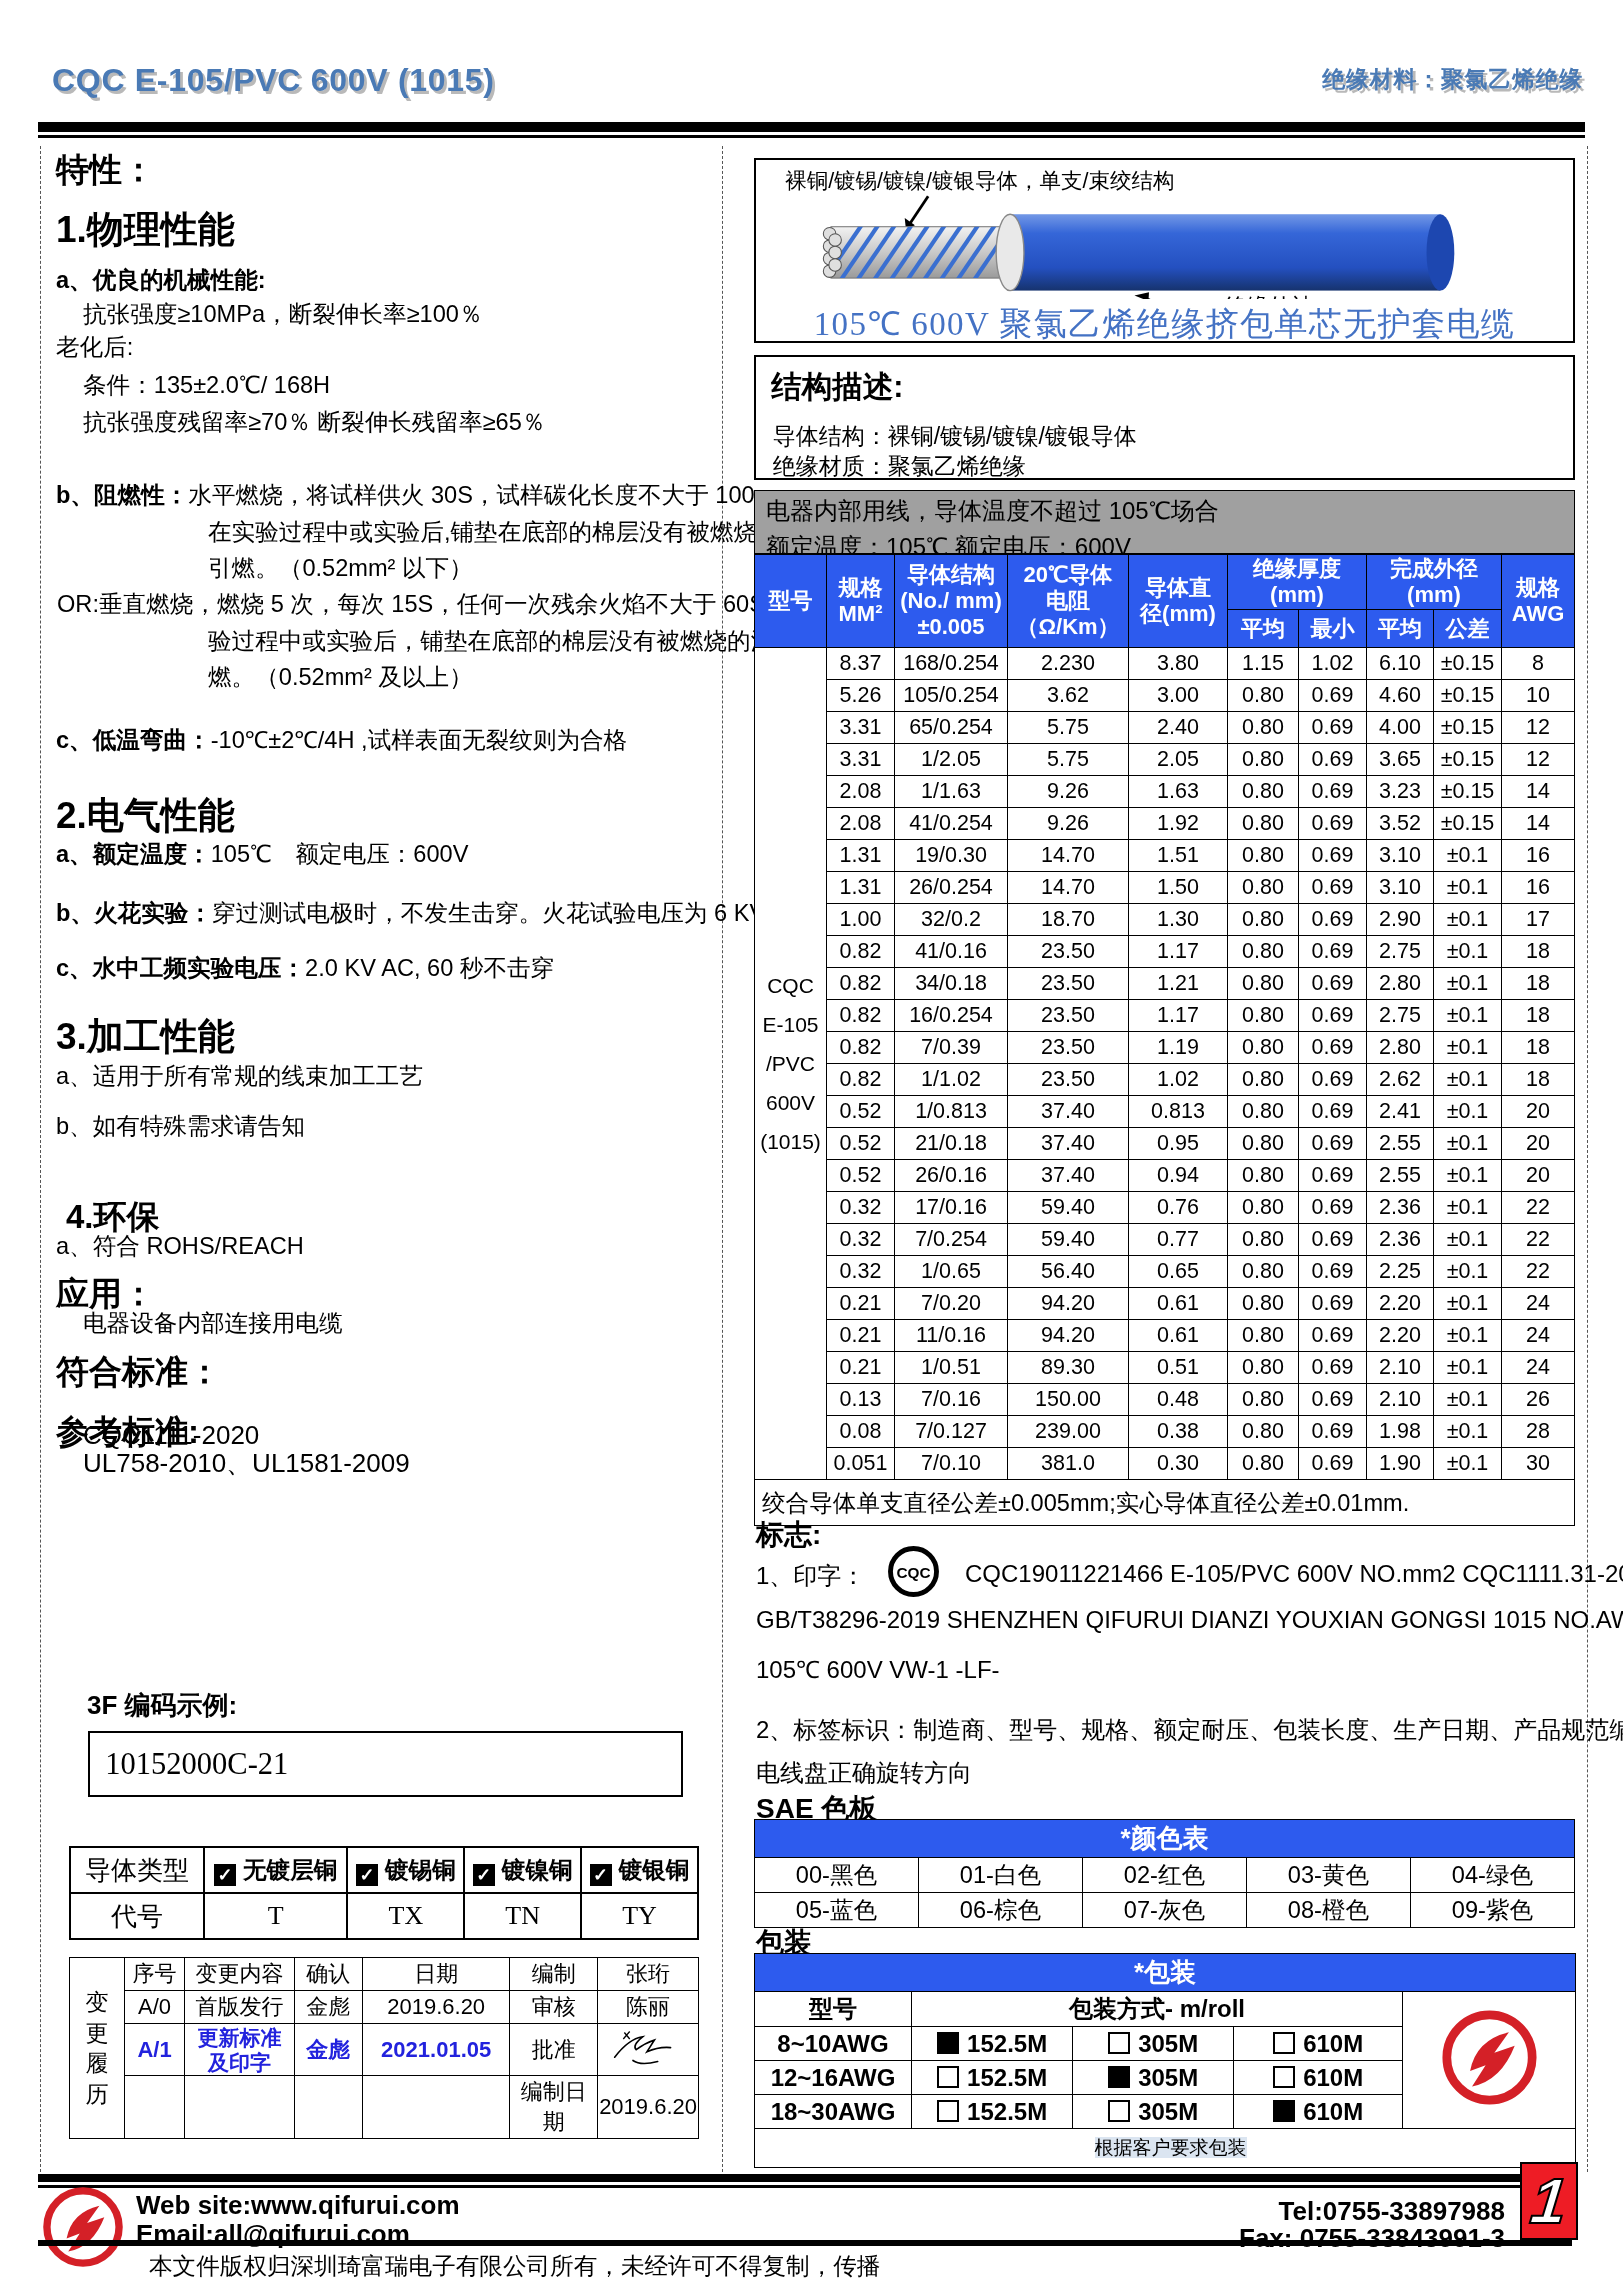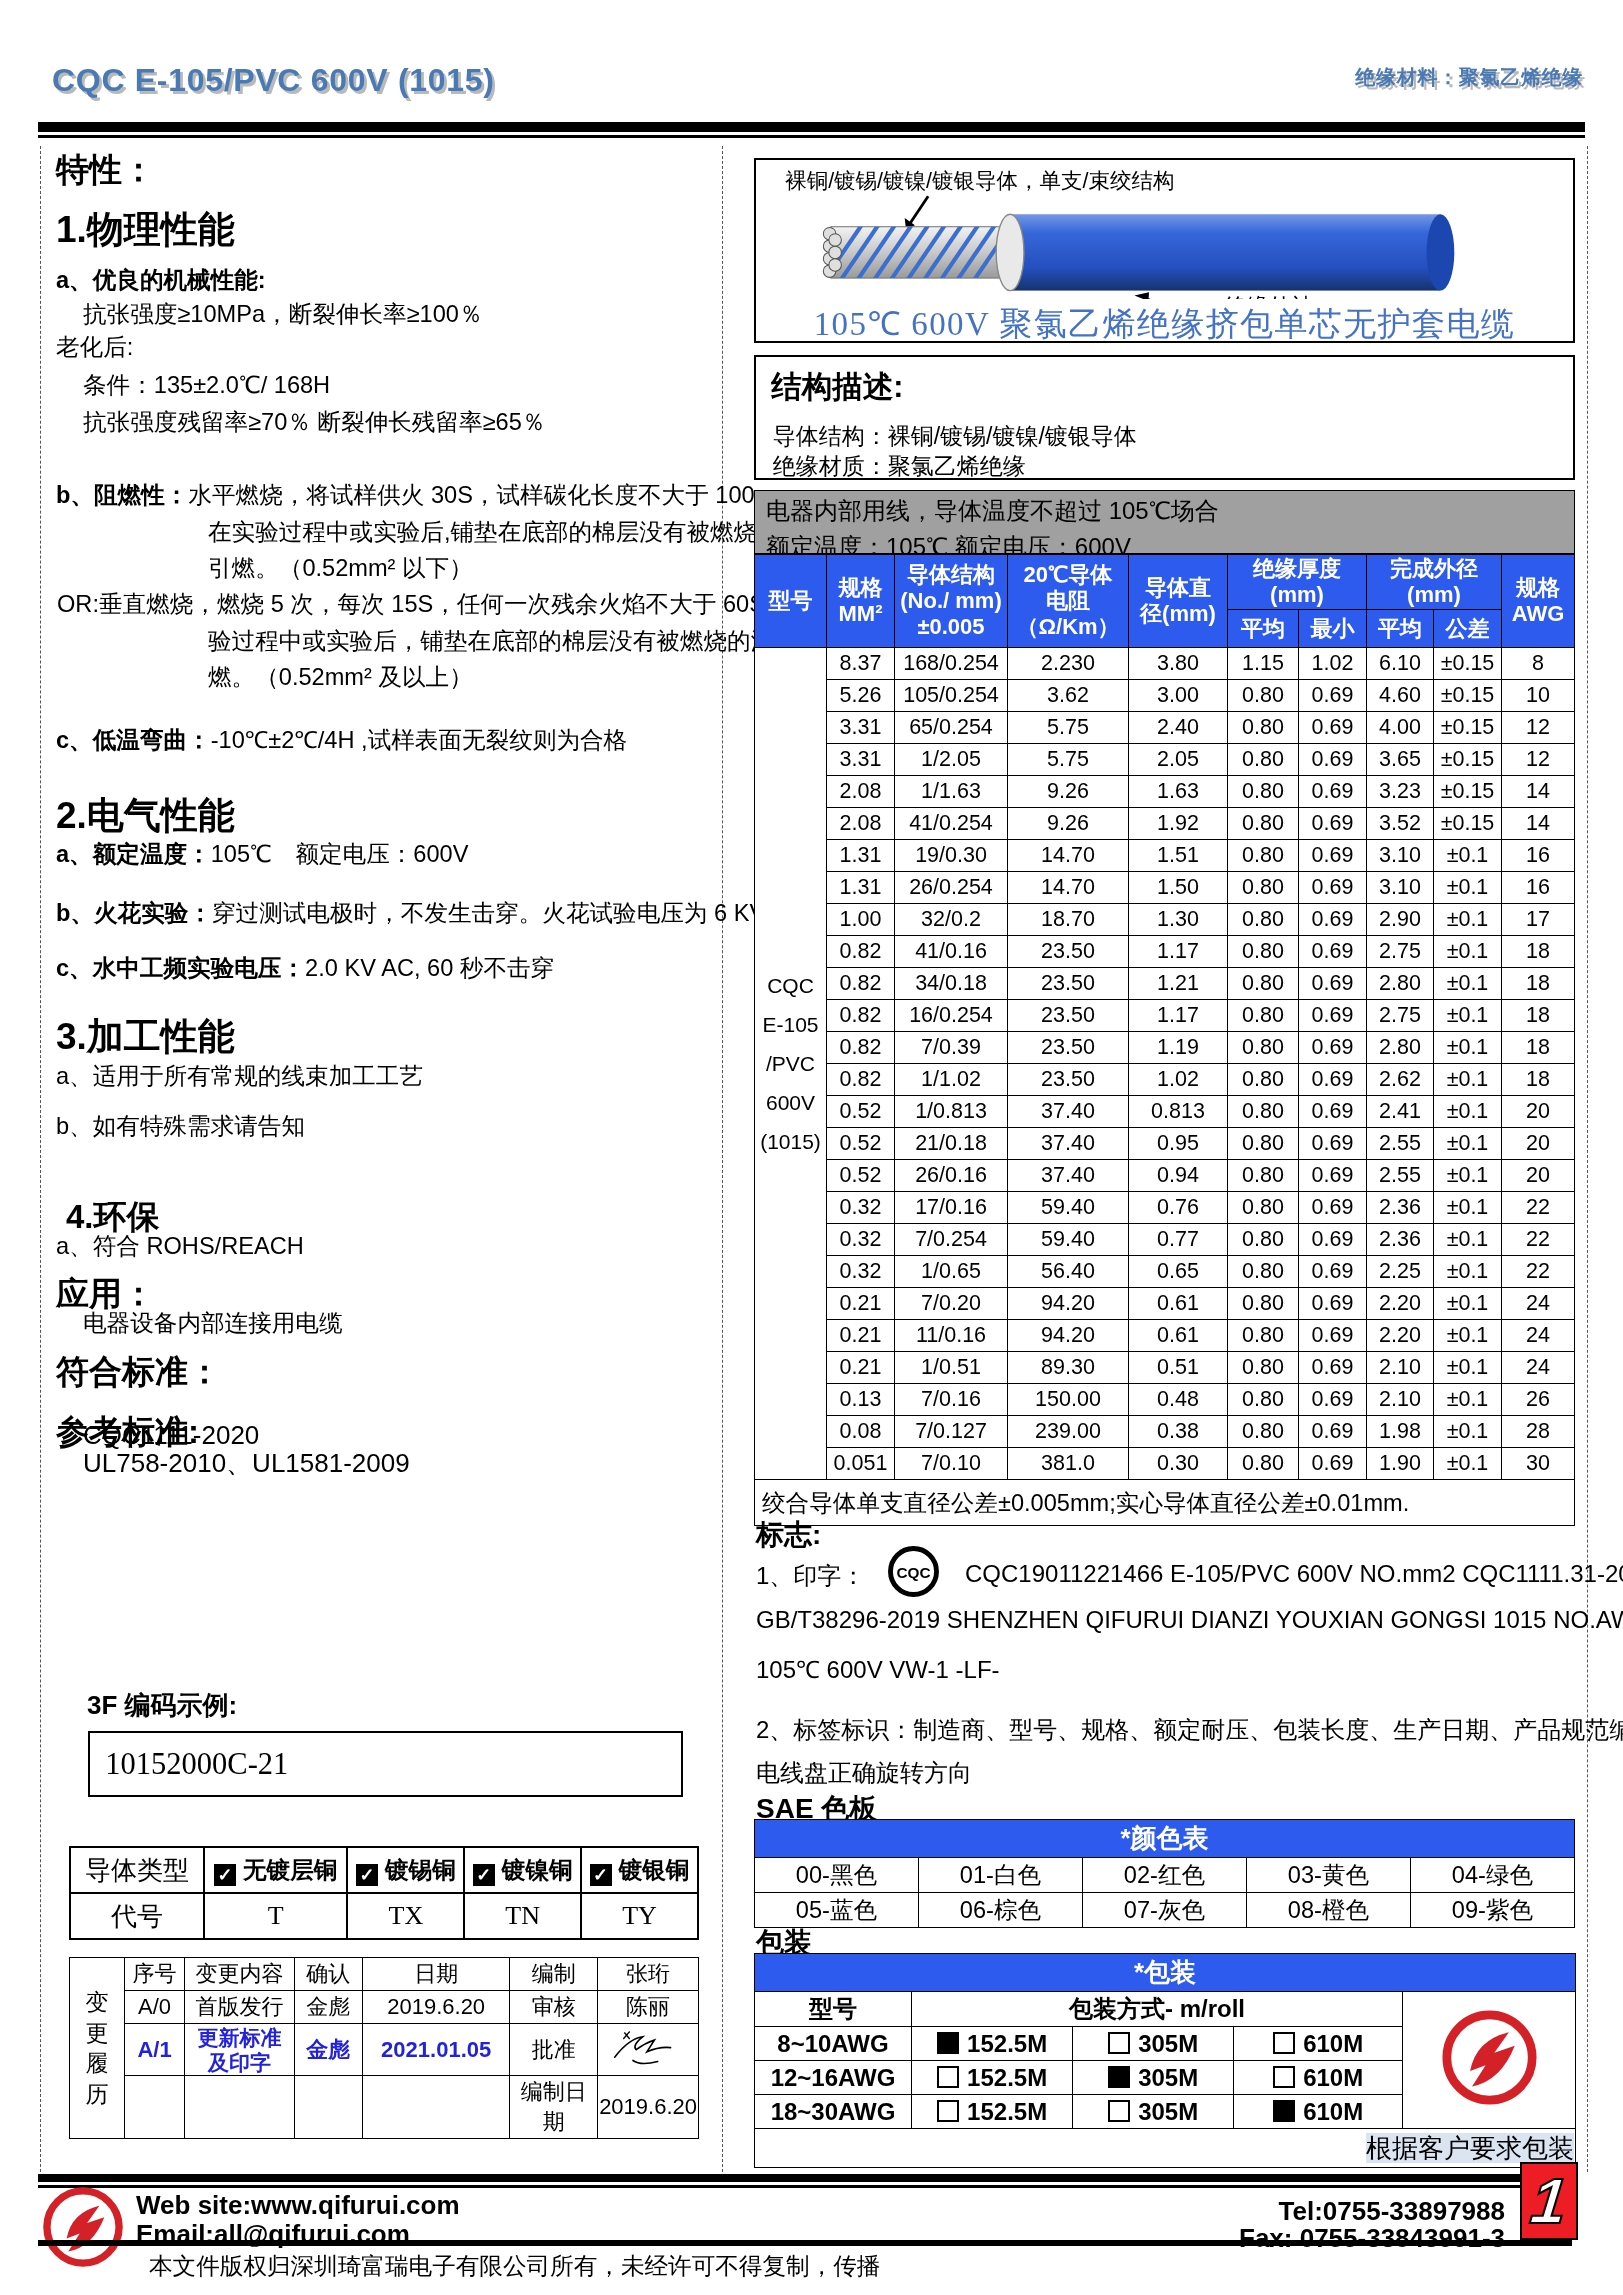--- a/index.html
+++ b/index.html
@@ -59,39 +59,39 @@
 
   .marks-t{position:absolute;font-size:24px;white-space:nowrap;}
 
   .ctable{position:absolute;left:754px;width:821px;font-size:23.6px;text-align:center;table-layout:fixed;}
   .ctable th{background:#2d5bee;color:#fff;font-size:26px;font-weight:bold;height:30.5px;border:1.4px solid #000;}
   .ctable td{border:1.4px solid #000;height:30.5px;background:#fff;}
 
   .pack{position:absolute;left:754px;top:1953px;width:821px;font-size:24px;text-align:center;table-layout:fixed;}
   .pack th{background:#2d5bee;color:#fff;font-size:26px;font-weight:bold;height:29px;border:1.4px solid #000;}
   .pack td{border:1.4px solid #000;height:31px;font-weight:bold;background:#fff;}
-  .pack .note-td{text-align:right;font-weight:normal;font-size:26px;height:36px;padding-left:12px;}
+  .pack .note-td{text-align:center;font-weight:normal;font-size:19px;height:36px;padding-left:12px;}
   .pack .note-td span{background:#dbe5f1;}
   .sq{display:inline-block;width:18px;height:18px;border:2.8px solid #000;margin-right:8.3px;vertical-align:-2.1px;background:#fff;}
   .sq.on{background:#000;}
 
   
   .foot-bold{position:absolute;font-size:26px;font-weight:bold;white-space:nowrap;}
   .page-badge{position:absolute;left:1520px;top:2162px;width:58px;height:78px;background:#ee1c25;
               border:2.8px solid #000;box-sizing:border-box;z-index:6;display:flex;align-items:center;justify-content:center;}
   .page-badge span{color:#fff;font-size:64px;font-weight:bold;font-style:italic;
                    -webkit-text-stroke:2.1px #000;transform:skewX(-6deg);line-height:1;}
 </style>
 </head>
 <body>
 
 <div class="page">
 
   <div class="abs doc-title" style="left:52px;top:62px;font-size:32px;">CQC E-105/PVC 600V (1015)</div>
-  <div class="abs doc-title" style="right:40px;top:64px;font-size:20px;text-align:center;">绝缘材料：聚氯乙烯绝缘</div>
+  <div class="abs doc-title" style="right:40px;top:64px;font-size:23px;text-align:center;">绝缘材料：聚氯乙烯绝缘</div>
   <div class="abs rule" style="left:38px;top:122px;width:1547px;height:9.7px;"></div>
   <div class="abs rule" style="left:38px;top:135px;width:1547px;height:2.8px;"></div>
 
   <div class="dash-v" style="left:40px;"></div>
   <div class="dash-v" style="left:722px;"></div>
   <div class="dash-v" style="left:1587px;"></div>
 
   <div class="h-mid" style="left:56px;top:148px;">特性：</div>
   <div class="h-big" style="left:56px;top:205px;">1.物理性能</div>
   <div class="t" style="left:56px;top:264px;"><b>a、优良的机械性能:</b></div>

